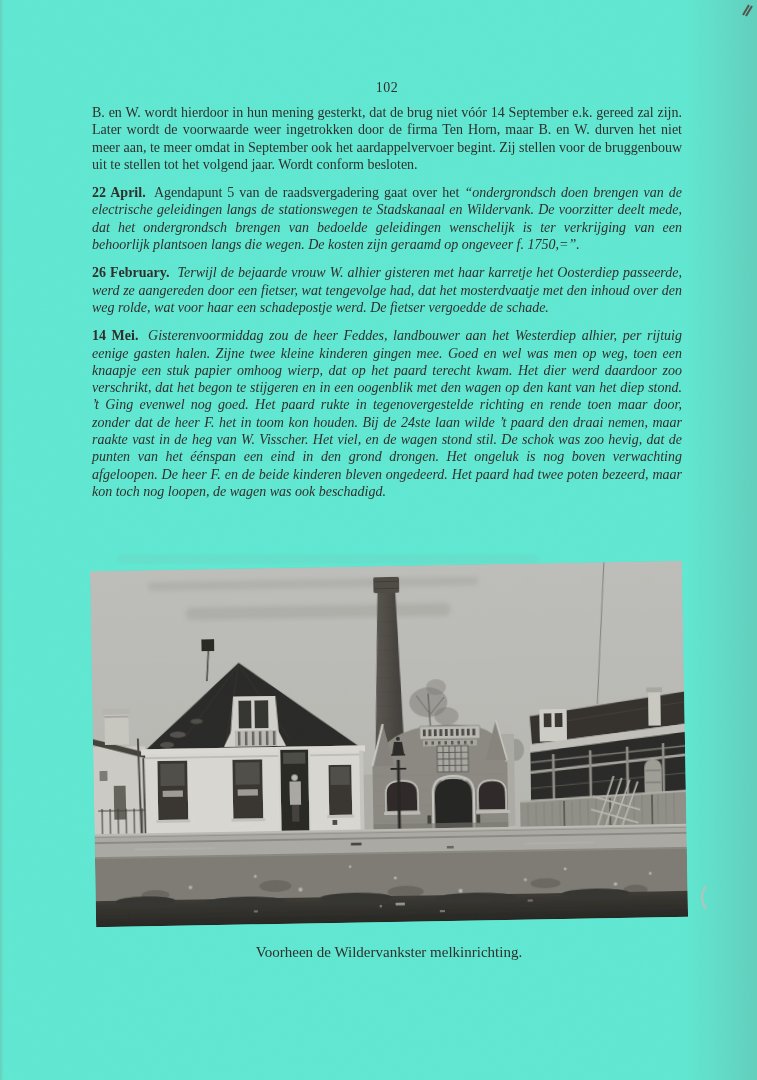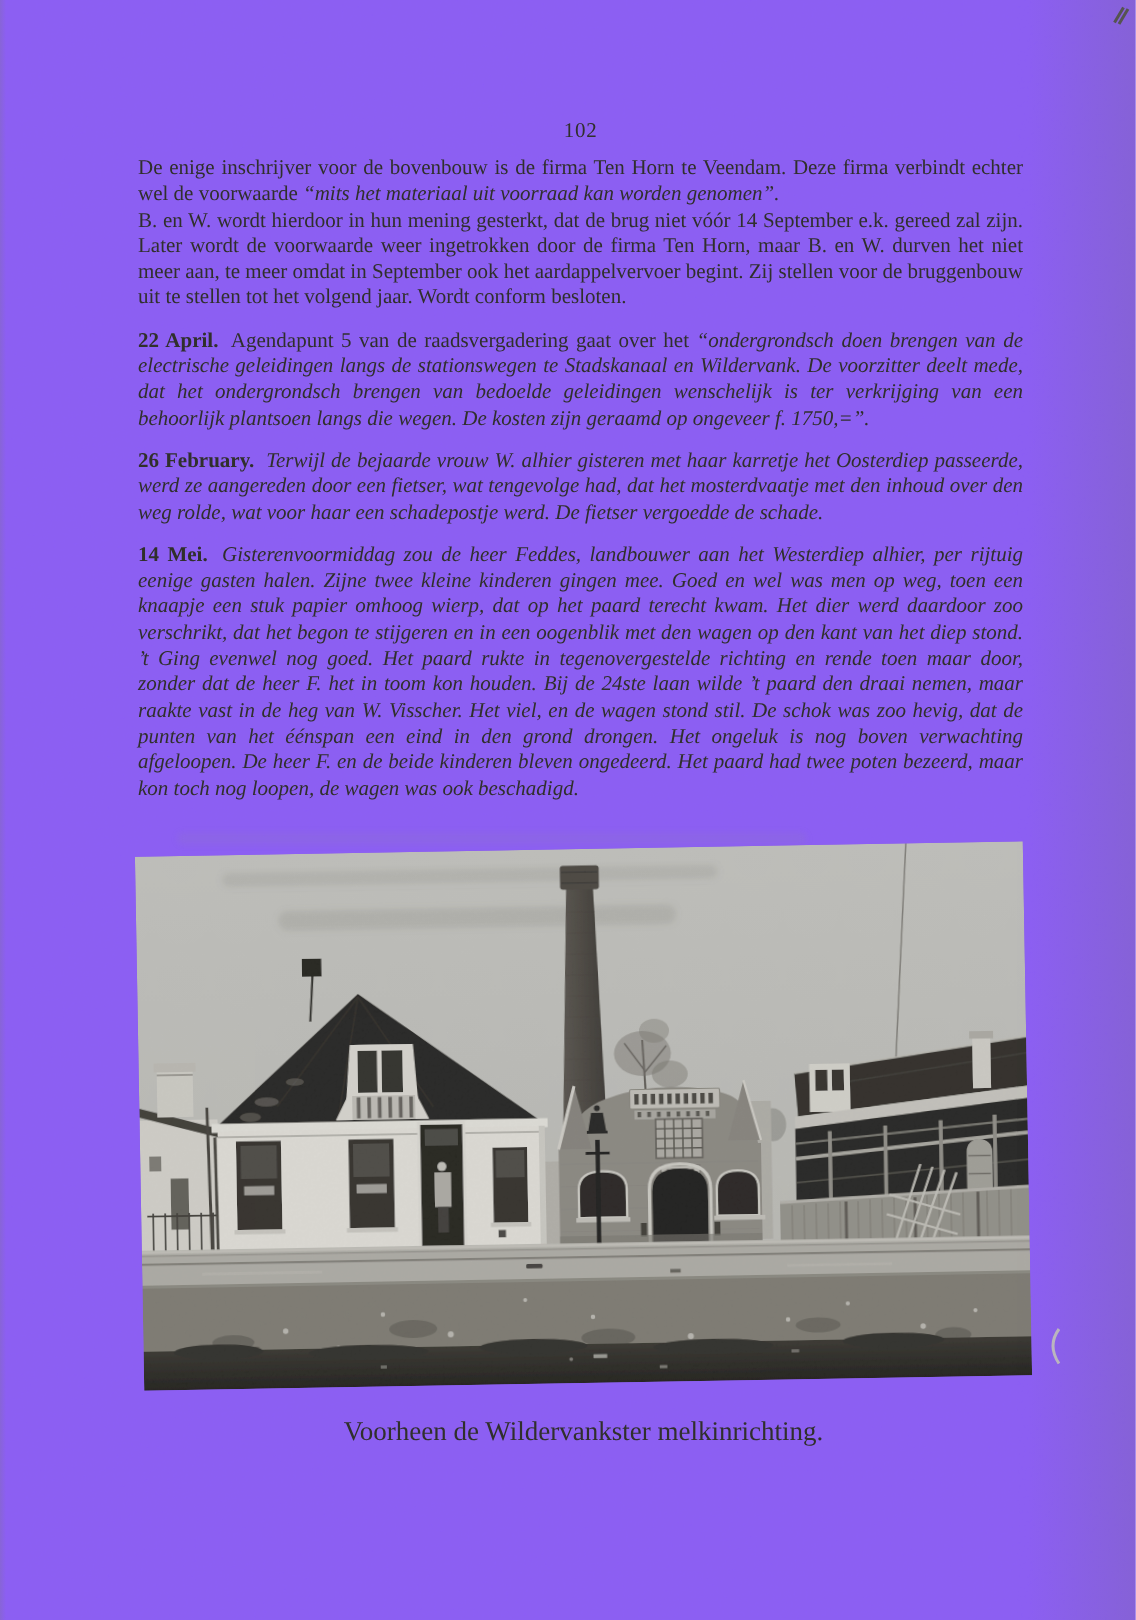--- a/index.html
+++ b/index.html
@@ -1,18 +1,18 @@
 <!DOCTYPE html>
 <html><head>
 <meta charset="utf-8">
 <style>
   html,body{margin:0;padding:0;}
   body{width:757px;height:1080px;overflow:hidden;background:#e9e9e7;}
   .page{
-    position:relative;width:757px;height:1080px;background:#8b5cf6;
+    position:relative;width:757px;height:1080px;background:#5eead4;
     font-family:"Liberation Serif","DejaVu Serif",serif;color:#2b2a27;
   }
   .pagenum{
     position:absolute;top:80px;left:92px;width:590px;text-align:center;
     font-size:14px;letter-spacing:.5px;
   }
   .text-col{
     position:absolute;top:104px;left:92px;width:590px;
     font-size:14px;line-height:17.3px;text-align:justify;
   }
@@ -21,21 +21,21 @@
   .r{font-style:normal;}
   .b{font-weight:bold;padding-right:4px;font-family:Liberation Serif, serif;}
   .i{font-style:italic;}
   .photo{
     position:absolute;left:93px;top:566px;width:592px;height:356px;
     transform:rotate(-1deg);transform-origin:50% 50%;
   }
   .photo svg{display:block;}
   .caption{
     position:absolute;top:944px;left:93px;width:592px;text-align:center;
-    font-size:18px;
+    font-size:15px;
   }
   .bleed{
     position:absolute;left:118px;top:555px;width:420px;height:8px;
     background:rgba(148,148,143,.11);filter:blur(2px);border-radius:4px;
   }
   .edge-shadow{
     position:absolute;top:0;right:0;width:72px;height:1080px;pointer-events:none;
     background:linear-gradient(to right,rgba(108,108,106,0),rgba(108,108,106,.20));
   }
   .left-edge{
@@ -47,21 +47,20 @@
   .page-noise{position:absolute;inset:0;pointer-events:none;}
 </style>
 </head>
 <body>
 
 <div class="page">
 
   <div class="pagenum">102</div>
 
   <div class="text-col">
-    <p><span class="r">De enige inschrijver voor de bovenbouw is de firma Ten Horn te Veendam. Deze firma verbindt echter wel de voorwaarde </span><span class="i">“mits het materiaal uit voorraad kan worden genomen”.</span></p>
     <p><span class="r">B. en W. wordt hierdoor in hun mening gesterkt, dat de brug niet vóór 14 September e.k. gereed zal zijn. Later wordt de voorwaarde weer ingetrokken door de firma Ten Horn, maar B. en W. durven het niet meer aan, te meer omdat in September ook het aardappelvervoer begint. Zij stellen voor de bruggenbouw uit te stellen tot het volgend jaar. Wordt conform besloten.</span></p>
     <p class="gap"><span class="b">22 April.</span><span class="r"> Agendapunt 5 van de raadsvergadering gaat over het </span><span class="i">“ondergrondsch doen brengen van de electrische geleidingen langs de stationswegen te Stadskanaal en Wildervank. De voorzitter deelt mede, dat het ondergrondsch brengen van bedoelde geleidingen wenschelijk is ter verkrijging van een behoorlijk plantsoen langs die wegen. De kosten zijn geraamd op ongeveer f. 1750,=”.</span></p>
     <p class="gap"><span class="b">26 February.</span><span class="i"> Terwijl de bejaarde vrouw W. alhier gisteren met haar karretje het Oosterdiep passeerde, werd ze aangereden door een fietser, wat tengevolge had, dat het mosterdvaatje met den inhoud over den weg rolde, wat voor haar een schadepostje werd. De fietser vergoedde de schade.</span></p>
     <p class="gap"><span class="b">14 Mei.</span><span class="i"> Gisterenvoormiddag zou de heer Feddes, landbouwer aan het Westerdiep alhier, per rijtuig eenige gasten halen. Zijne twee kleine kinderen gingen mee. Goed en wel was men op weg, toen een knaapje een stuk papier omhoog wierp, dat op het paard terecht kwam. Het dier werd daardoor zoo verschrikt, dat het begon te stijgeren en in een oogenblik met den wagen op den kant van het diep stond. ’t Ging evenwel nog goed. Het paard rukte in tegenovergestelde richting en rende toen maar door, zonder dat de heer F. het in toom kon houden. Bij de 24ste laan wilde ’t paard den draai nemen, maar raakte vast in de heg van W. Visscher. Het viel, en de wagen stond stil. De schok was zoo hevig, dat de punten van het éénspan een eind in den grond drongen. Het ongeluk is nog boven verwachting afgeloopen. De heer F. en de beide kinderen bleven ongedeerd. Het paard had twee poten bezeerd, maar kon toch nog loopen, de wagen was ook beschadigd.</span></p>
   </div>
 
   <div class="bleed"></div>
 
   <div class="photo">
   <svg width="592" height="356" viewBox="0 0 592 356" xmlns="http://www.w3.org/2000/svg">

